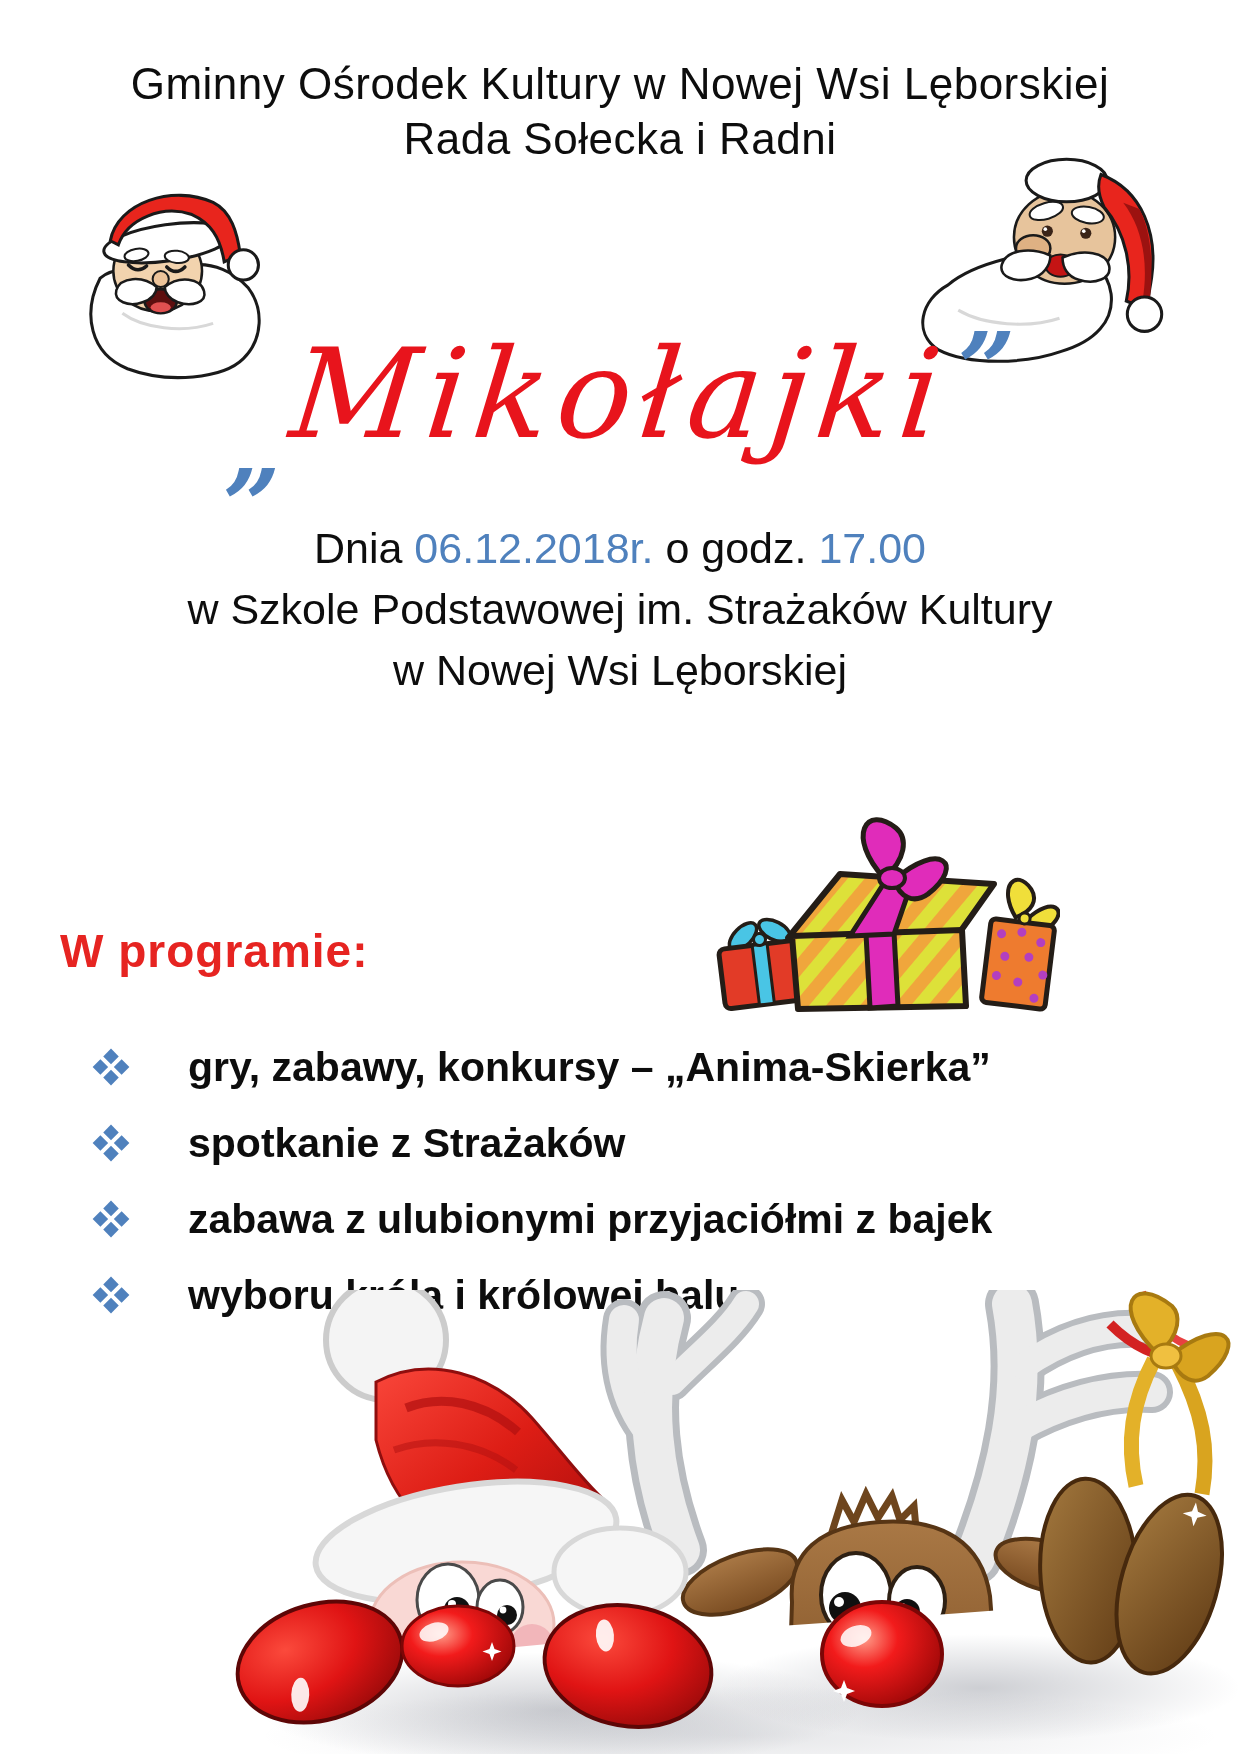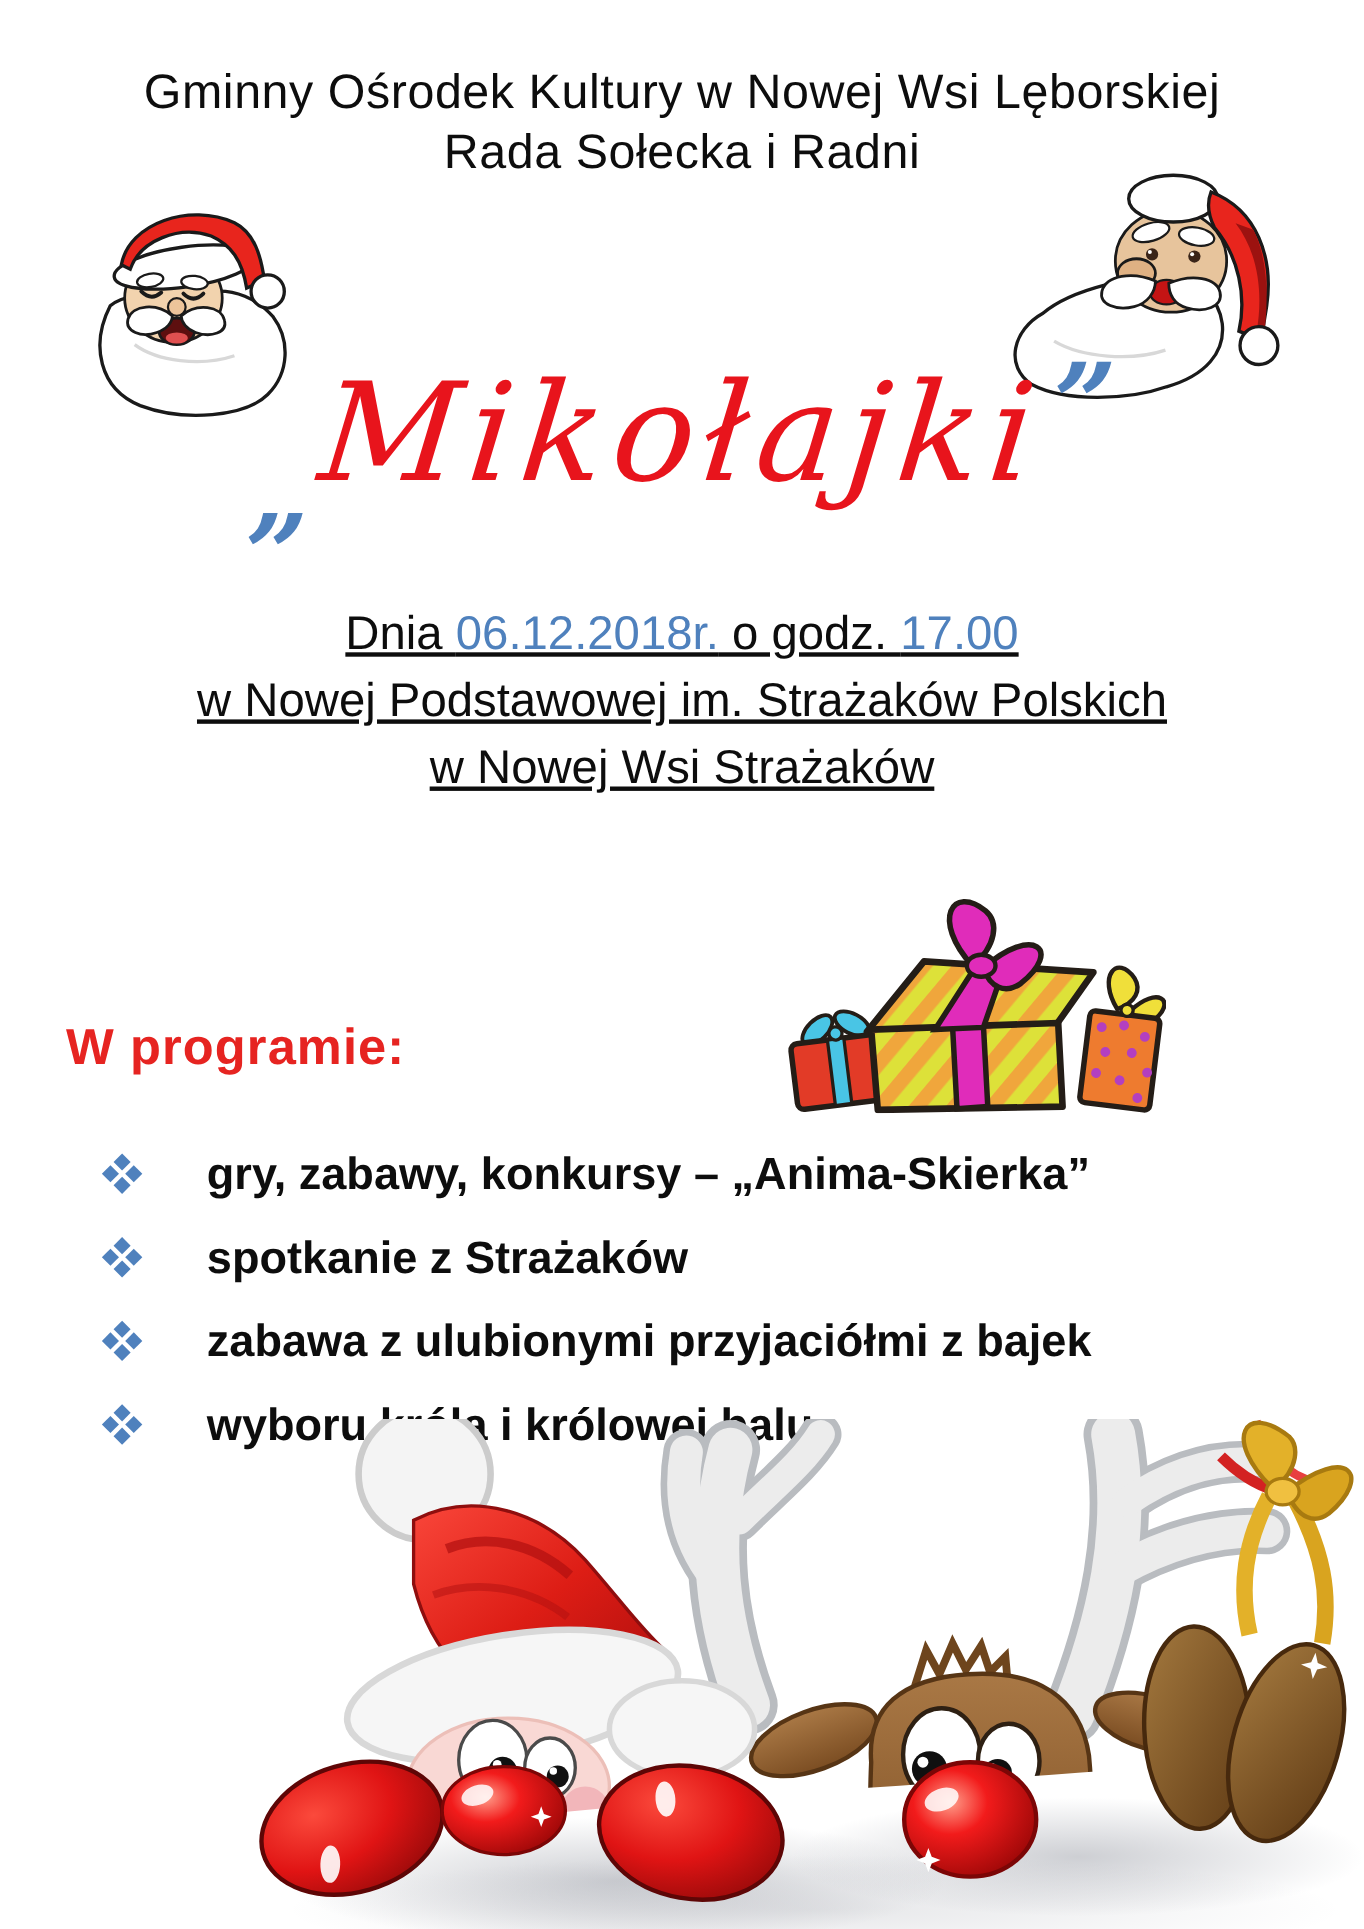--- a/index.html
+++ b/index.html
@@ -13,22 +13,22 @@
             font-size:44px; line-height:55px; color:#0d0d0d; letter-spacing:0.5px; }
   
   .title { position:absolute; top:322px; left:0; width:100%; text-align:center; white-space:nowrap; }
   .title .t { font-family:"DejaVu Serif", serif; font-style:italic; font-size:124px;
               color:#e8141c; letter-spacing:8px; display:inline-block; transform:skewX(-6deg); }
   .title .q { font-family:"DejaVu Serif", serif; font-style:italic; font-weight:700;
               font-size:100px; color:#4f81bd; display:inline-block; }
   .title .q.open  { position:relative; top:46px;  margin-right:10px; }
   .title .q.close { position:relative; top:-34px; margin-left:10px; }
   
-  .venue { position:absolute; top:546px; left:0; width:100%; text-align:center;
-           font-size:43px; line-height:61px; color:#0d0d0d;text-decoration:underline; }
+  .venue { position:absolute; top:518px; left:0; width:100%; text-align:center;
+           font-size:43px; line-height:61px; color:#0d0d0d; }
   .venue .blue { color:#4f81bd; }
   
   .program-heading { position:absolute; top:924px; left:60px; font-size:46px;
                      font-weight:700; color:#e62421; letter-spacing:1px; }
   .program-list { position:absolute; top:1046px; left:88px; margin:0; padding:0;
                   list-style:none;font-weight:bold; }
   .program-list li { display:flex; align-items:center; font-size:41px; color:#0d0d0d;
                      height:42px; margin-bottom:34px; white-space:nowrap; }
   .diamond { width:26px; height:26px; transform:rotate(45deg); display:grid;
              grid-template-columns:11px 11px; grid-template-rows:11px 11px; gap:4px;
@@ -88,22 +88,22 @@
     <path d="M196,106 C175,97 152,101 148,115 C145,127 161,133 177,129 C189,126 196,116 196,106 Z" fill="#fff" stroke="#1a1a1a" stroke-width="2.5"></path>
     <path d="M208,108 C229,99 251,103 254,116 C257,129 240,135 224,130 C213,127 208,118 208,108 Z" fill="#fff" stroke="#1a1a1a" stroke-width="2.5"></path>
   </svg>
 
   <div class="title">
     <span class="q open">„</span><span class="t">Mikołajki</span><span class="q close">”</span>
   </div>
 
   <div class="venue">
     <div><span>Dnia </span><span class="blue">06.12.2018r.</span><span> o godz. </span><span class="blue">17.00</span></div>
-    <div>w Nowej Podstawowej im. Strażaków Polskich</div>
-    <div>w Nowej Wsi Strażaków</div>
+    <div>w Szkole Podstawowej im. Strażaków Kultury</div>
+    <div>w Nowej Wsi Lęborskiej</div>
   </div>
 
   <svg class="ill gifts" viewBox="0 0 372 206">
     <defs>
       <pattern id="stripeP" width="26" height="26" patternUnits="userSpaceOnUse" patternTransform="rotate(40)">
         <rect width="26" height="26" fill="#dde139"></rect>
           <rect width="13" height="26" fill="#f0a63c"></rect>
       </pattern>
     </defs>
     <g transform="rotate(-7 78 170)">

